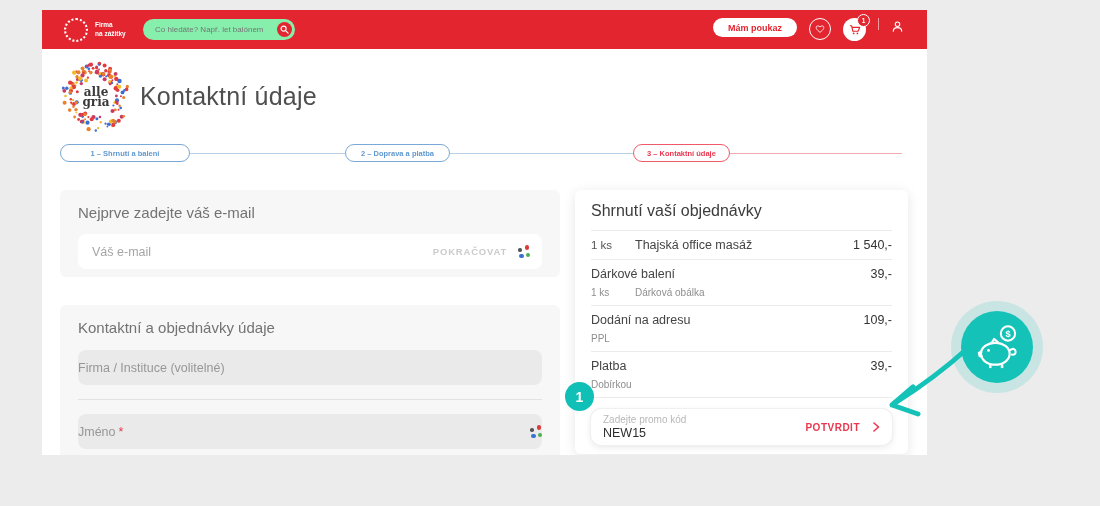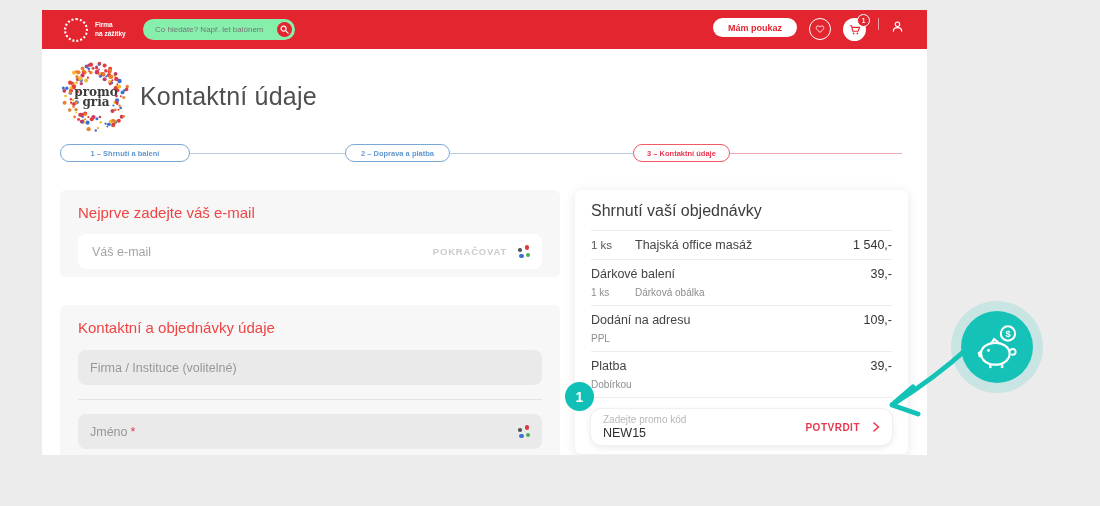--- a/index.html
+++ b/index.html
@@ -38,34 +38,34 @@
     display:flex;align-items:center;justify-content:center;box-sizing:border-box;background:#fff;flex:none;cursor:pointer;}
   .step-line{height:1px;background:#b9cfe6;flex:none;}
   .p1{width:130px}.l1{width:155px}.p2{width:105px}.l2{width:183px}.p3{width:97px}.l3{width:172px}
   .step-pill.active{border-color:#ee5a67;color:#e8374f;}
   .step-line.red{background:#f2aab2;}
 
   
   .col-left{position:absolute;left:18px;top:180px;width:500px;}
   .card{background:#f7f7f8;border-radius:6px;box-sizing:border-box;}
   .card-email{padding:14px 18px 16px;height:87px;}
-  .card-title{font-size:15px;color:#ef4444;}
+  .card-title{font-size:15px;color:#737373;}
   .email-row{margin-top:13px;height:35px;background:#fff;border-radius:8px;display:flex;align-items:center;padding:0 12px;box-sizing:border-box;}
   .email-row input{flex:1;border:0;outline:0;font-size:12.5px;color:#b91c1c;font-family:inherit;background:transparent;}
   .email-row input::placeholder{color:#a5a5a5;}
   .continue-label{font-size:9.5px;font-weight:bold;letter-spacing:.8px;color:#cbcbcb;cursor:pointer;padding-left:29px;}
   .ext-icon{width:13px;height:13px;position:relative;margin-left:10px;flex:none;}
   .ext-icon i{position:absolute;width:4.5px;height:4.5px;border-radius:50%;}
   .ext-icon .d1{background:#d93a3a;right:1px;top:0;}
   .ext-icon .d2{background:#4caf50;right:0;bottom:1px;}
   .ext-icon .d3{background:#3b6fd4;left:2px;bottom:0;}
   .ext-icon .d4{background:#555;left:1px;top:3px;width:3.5px;height:3.5px;}
 
   .card-contact{margin-top:28px;padding:14px 18px;height:190px;}
-  .gray-field{margin-top:14px;height:35px;background:#eaeaea;border-radius:8px;display:flex;align-items:center;padding:0 12px;box-sizing:border-box;font-size:12.5px;color:#979797;cursor:text;}
+  .gray-field{margin-top:14px;height:35px;background:#eaeaea;border-radius:8px;display:flex;align-items:center;padding:0 0;box-sizing:border-box;font-size:12.5px;color:#979797;cursor:text;}
   .gray-field .req{color:#e8374f;margin-left:3px;}
   .contact-divider{height:1px;background:#e2e2e2;margin-top:14px;}
 
   
   .col-right{position:absolute;left:533px;top:180px;width:333px;}
   .summary-card{background:#fff;border-radius:6px;box-shadow:0 2px 12px rgba(0,0,0,.10);padding:12px 16px 12px;box-sizing:border-box;height:264px;}
   .summary-title{font-size:16px;color:#3c3c3c;padding-bottom:10px;border-bottom:1px solid #ececec;}
   .sum-item{border-bottom:1px solid #ececec;padding:7px 0;}
   .sum-main{display:flex;align-items:baseline;font-size:12.5px;color:#444;}
   .sum-qty{width:44px;font-size:11.5px;color:#555;flex:none;}
@@ -283,21 +283,21 @@
           <circle cx="53.2" cy="59.6" r="1.9" fill="#e8822c"></circle>
           <circle cx="11.0" cy="26.9" r="1.6" fill="#f2b92c"></circle>
           <circle cx="43.4" cy="13.0" r="1.7" fill="#e8822c"></circle>
           <circle cx="13.5" cy="45.7" r="1.3" fill="#e8822c"></circle>
           <circle cx="13.1" cy="39.1" r="1.2" fill="#f2b92c"></circle>
           <circle cx="58.5" cy="48.7" r="1.0" fill="#e33b3b"></circle>
           <circle cx="29.1" cy="4.1" r="1.5" fill="#c93a63"></circle>
         </g>
       </svg>
     <div class="mono">
-      <span>promo</span>
+      <span>alle</span>
       <span>gria</span>
     </div>
   </div>
   <div class="page-title">Kontaktní údaje</div>
 
   <div class="steps">
     <div class="step-pill p1">1 – Shrnutí a balení</div>
     <div class="step-line l1"></div>
     <div class="step-pill p2">2 – Doprava a platba</div>
     <div class="step-line l2"></div>

